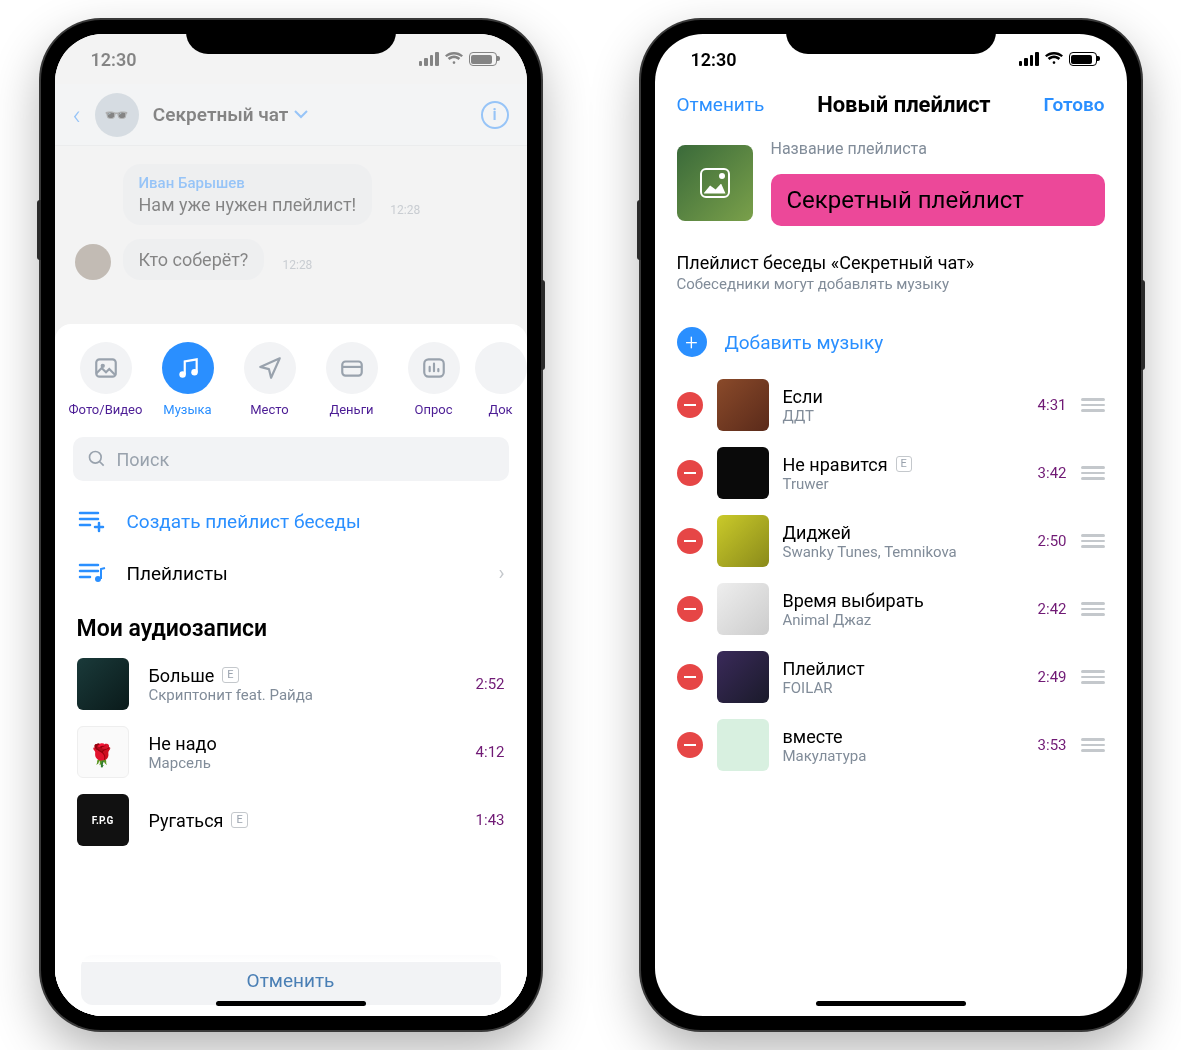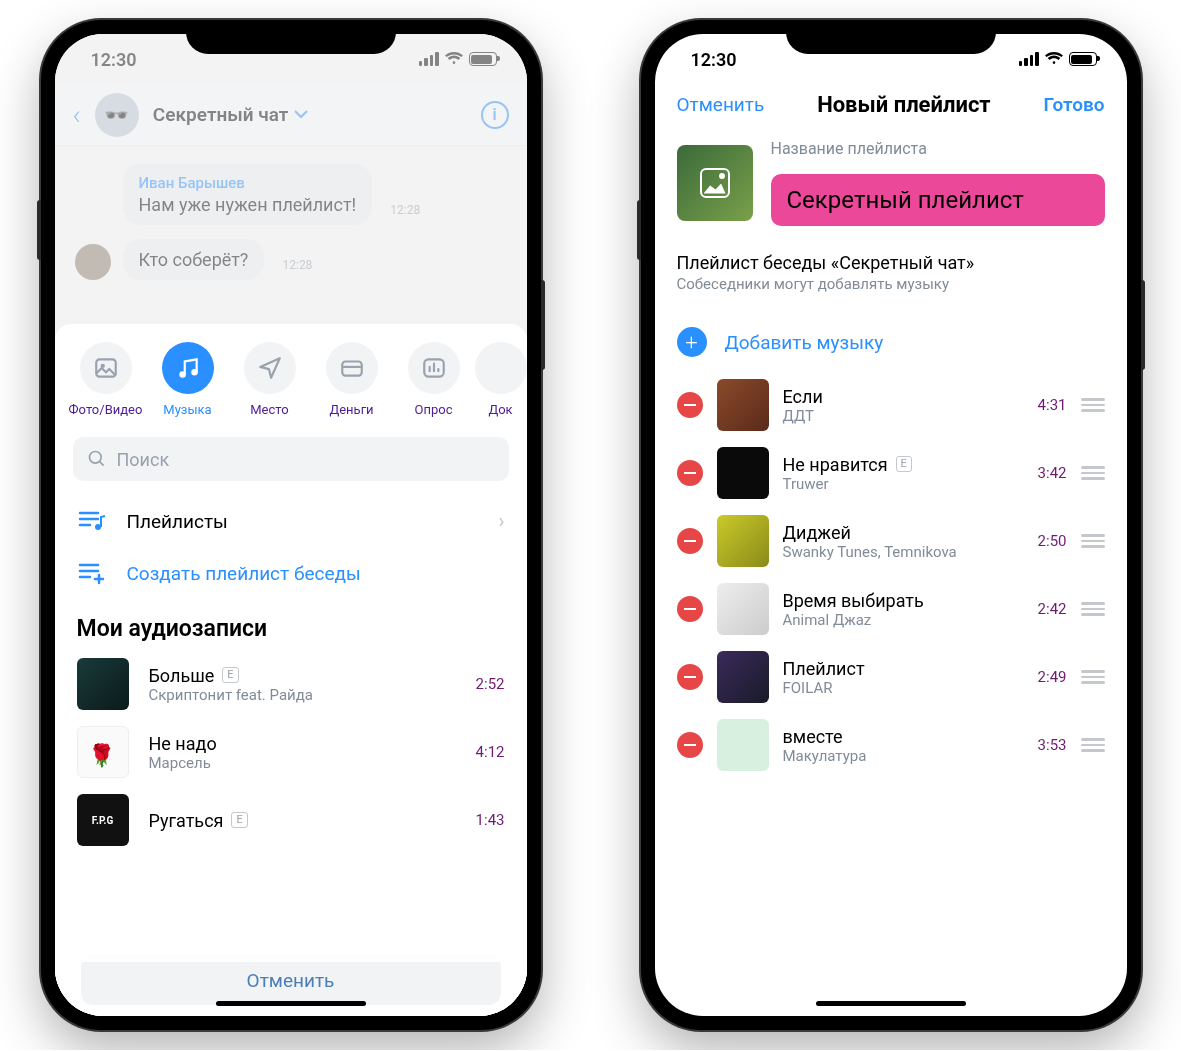--- a/index.html
+++ b/index.html
@@ -202,40 +202,40 @@
       </div>
 
       <div class="search-box">
         <svg width="20" height="20" viewBox="0 0 24 24">
             <circle cx="10" cy="10" r="7" stroke="currentColor" stroke-width="2" fill="none"></circle>
             <path d="M20 20l-5-5" stroke="currentColor" stroke-width="2"></path>
           </svg>
         <span>Поиск</span>
       </div>
 
+      <div class="row-item link">
+        <div class="row-ico">
+            <svg width="28" height="24" viewBox="0 0 28 24">
+              <path d="M2 4h18M2 10h18M2 16h10" stroke="currentColor" stroke-width="2.5" stroke-linecap="round"></path>
+              <path d="M21 14v8M17 18h8" stroke="currentColor" stroke-width="2.5" stroke-linecap="round"></path>
+            </svg>
+          </div>
+        <span>Создать плейлист беседы</span>
+      </div>
       <div class="row-item">
         <div class="row-ico">
             <svg width="28" height="24" viewBox="0 0 28 24">
               <path d="M2 4h18M2 10h18M2 16h10" stroke="currentColor" stroke-width="2.5" stroke-linecap="round"></path>
               <circle cx="20" cy="18" r="3" fill="currentColor"></circle>
               <path d="M23 18V8l4-1" stroke="currentColor" stroke-width="2" fill="none"></path>
             </svg>
           </div>
         <span>Плейлисты</span>
         <span class="row-chev">›</span>
       </div>
-      <div class="row-item link">
-        <div class="row-ico">
-            <svg width="28" height="24" viewBox="0 0 28 24">
-              <path d="M2 4h18M2 10h18M2 16h10" stroke="currentColor" stroke-width="2.5" stroke-linecap="round"></path>
-              <path d="M21 14v8M17 18h8" stroke="currentColor" stroke-width="2.5" stroke-linecap="round"></path>
-            </svg>
-          </div>
-        <span>Создать плейлист беседы</span>
-      </div>
 
       <div class="sec-h">Мои аудиозаписи</div>
 
       <div class="track">
         <div class="cover"></div>
         <div class="tr-info">
           <div class="tr-title">
               <span>Больше</span>
               <span class="e-badge">E</span>
             </div>

